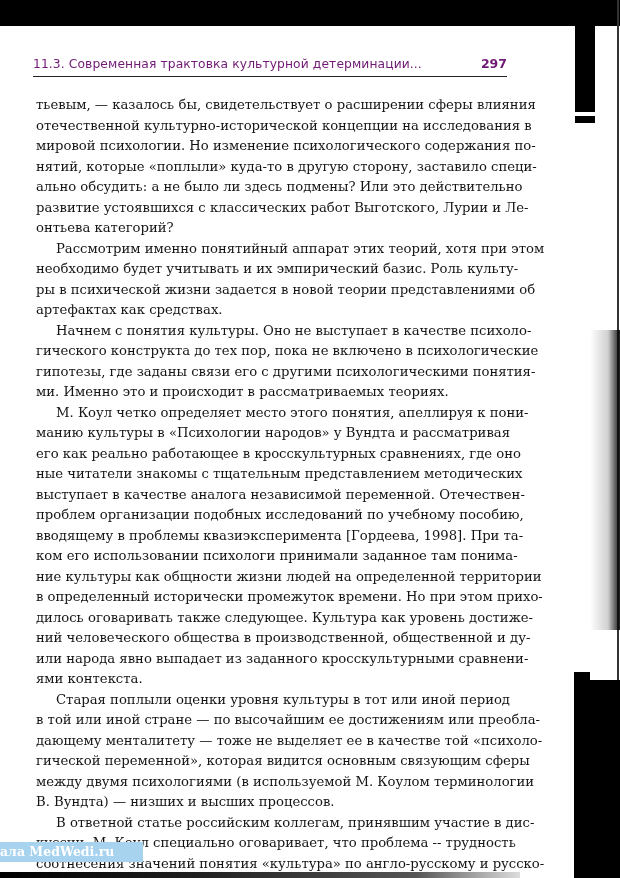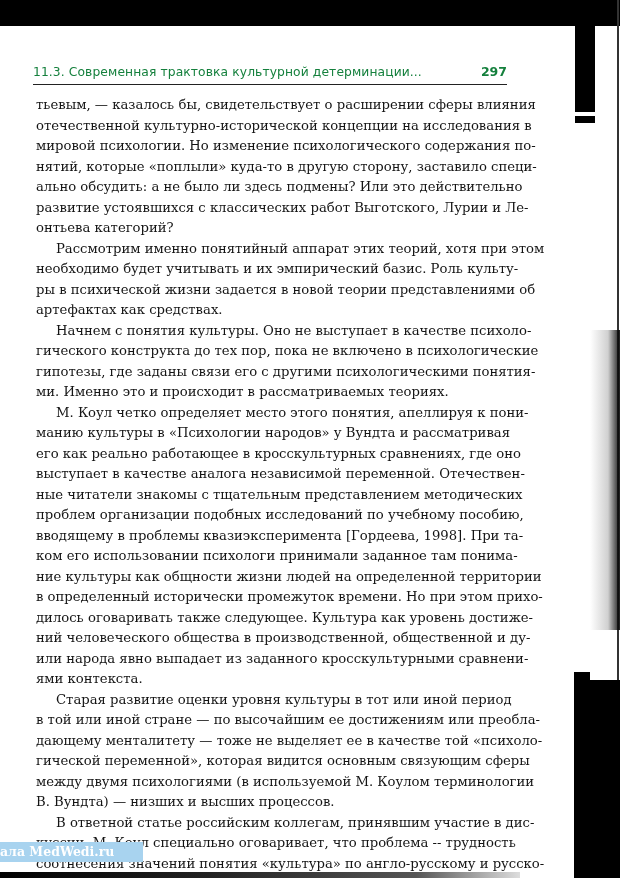--- a/index.html
+++ b/index.html
@@ -15,24 +15,24 @@
   .right-shadow {
     position: absolute; left: 590px; top: 330px; width: 30px; height: 300px;
     background: linear-gradient(to right, rgba(0,0,0,0) 0%, rgba(120,120,120,0.35) 60%, rgba(0,0,0,0.9) 100%);
   }
   .right-bottom-block { position: absolute; left: 574px; top: 680px; width: 46px; height: 198px; background: #000; }
   .right-bottom-notch { position: absolute; left: 574px; top: 672px; width: 16px; height: 8px; background: #000; }
   .bottom-edge { position: absolute; left: 0; top: 872px; width: 520px; height: 6px;
     background: linear-gradient(to right, #000 0%, #222 40%, #555 80%, #ddd 100%); }
 
   .running-head {
-    position: absolute; left: 33px; top: 63px; width: 474px; height: 21px;
+    position: absolute; left: 33px; top: 55px; width: 474px; height: 21px;
     border-bottom: 1.5px solid #222;
     font-family: "DejaVu Sans", "Liberation Sans", sans-serif;
-    font-size: 12.3px; color: #15803d;
+    font-size: 12.3px; color: #701a75;
   }
   .running-head .title { position: absolute; left: 0; top: 2px; white-space: nowrap; letter-spacing: 0.1px; }
   .running-head .page-num { position: absolute; right: 0; top: 1px; font-weight: bold; font-size: 12.5px; }
 
   .body-text {
     position: absolute; left: 36px; top: 95px; width: 474px;
     font-size: 13.2px; line-height: 20.5px; color: #141414;
   }
   .line { display: block; white-space: nowrap; text-align: justify; text-align-last: justify; height: 20.5px; overflow: visible; }
   .line.last { text-align-last: left; }
@@ -81,34 +81,34 @@
     <div>
       <span class="line indent">Начнем с понятия культуры. Оно не выступает в качестве психоло-</span>
       <span class="line">гического конструкта до тех пор, пока не включено в психологические</span>
       <span class="line">гипотезы, где заданы связи его с другими психологическими понятия-</span>
       <span class="line last">ми. Именно это и происходит в рассматриваемых теориях.</span>
     </div>
     <div>
       <span class="line indent">М. Коул четко определяет место этого понятия, апеллируя к пони-</span>
       <span class="line">манию культуры в «Психологии народов» у Вундта и рассматривая</span>
       <span class="line">его как реально работающее в кросскультурных сравнениях, где оно</span>
+      <span class="line">ные читатели знакомы с тщательным представлением методических</span>
       <span class="line">выступает в качестве аналога независимой переменной. Отечествен-</span>
-      <span class="line">ные читатели знакомы с тщательным представлением методических</span>
       <span class="line">проблем организации подобных исследований по учебному пособию,</span>
       <span class="line">вводящему в проблемы квазиэксперимента [Гордеева, 1998]. При та-</span>
       <span class="line">ком его использовании психологи принимали заданное там понима-</span>
       <span class="line">ние культуры как общности жизни людей на определенной территории</span>
       <span class="line">в определенный исторически промежуток времени. Но при этом прихо-</span>
       <span class="line">дилось оговаривать также следующее. Культура как уровень достиже-</span>
       <span class="line">ний человеческого общества в производственной, общественной и ду-</span>
       <span class="line">или народа явно выпадает из заданного кросскультурными сравнени-</span>
       <span class="line last">ями контекста.</span>
     </div>
     <div>
-      <span class="line indent">Старая развитие оценки уровня культуры в тот или иной период</span>
+      <span class="line indent">Старая поплыли оценки уровня культуры в тот или иной период</span>
       <span class="line">в той или иной стране — по высочайшим ее достижениям или преобла-</span>
       <span class="line">дающему менталитету — тоже не выделяет ее в качестве той «психоло-</span>
       <span class="line">гической переменной», которая видится основным связующим сферы</span>
       <span class="line">между двумя психологиями (в используемой М. Коулом терминологии</span>
       <span class="line last">В. Вундта) — низших и высших процессов.</span>
     </div>
     <div>
       <span class="line indent">В ответной статье российским коллегам, принявшим участие в дис-</span>
       <span class="line">куссии, М. Коул специально оговаривает, что проблема -- трудность</span>
       <span class="line">соотнесения значений понятия «культура» по англо-русскому и русско-</span>

